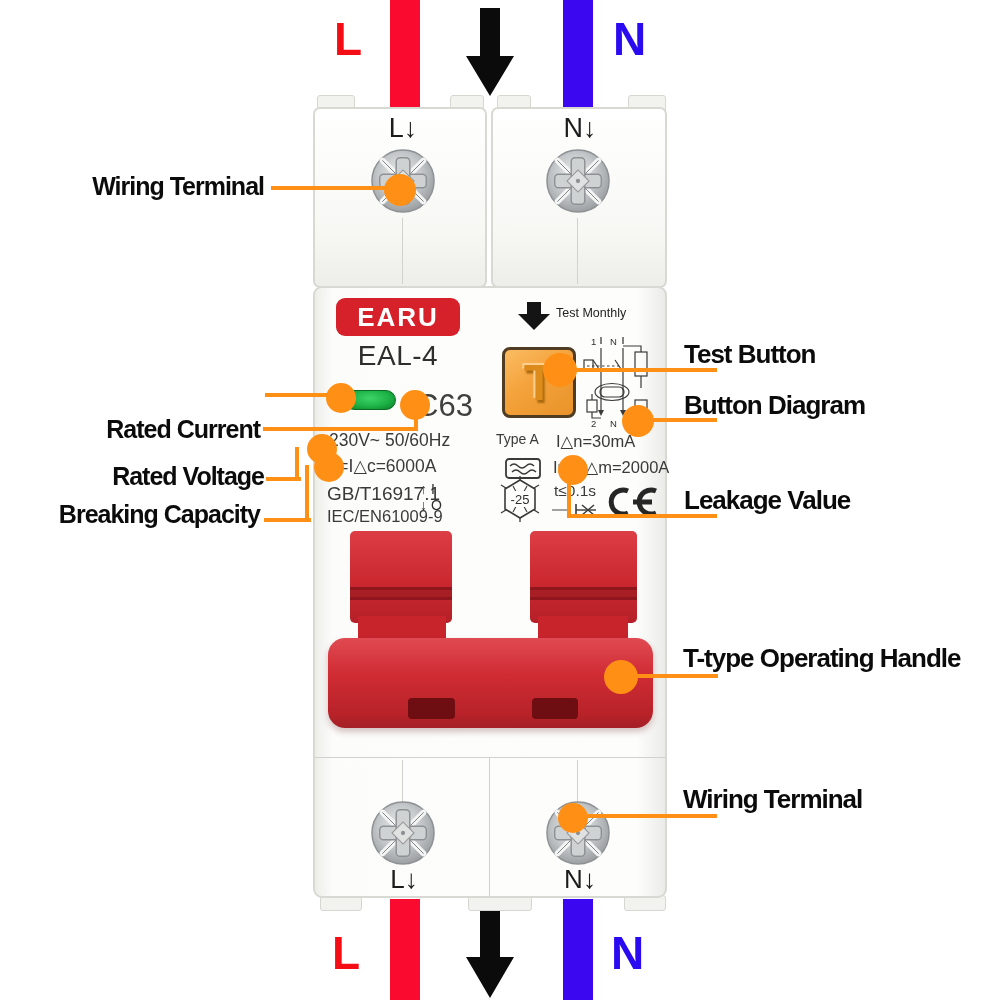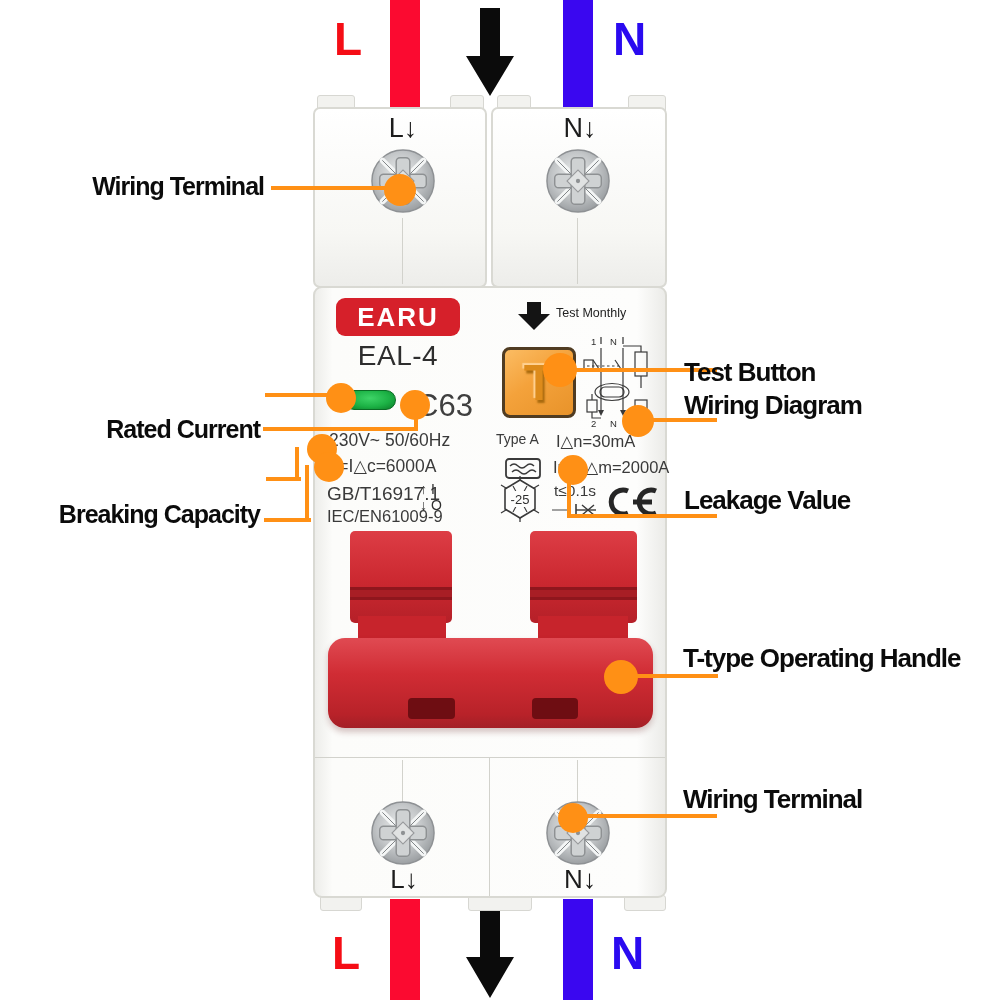--- a/index.html
+++ b/index.html
@@ -273,21 +273,22 @@
   <div class="odot" style="left:558px;top:455px;width:30px;height:30px;"></div>
 
   <div class="oline" style="left:621px;top:674px;width:97px;height:4px;"></div>
   <div class="odot" style="left:604px;top:660px;width:34px;height:34px;"></div>
 
   <div class="oline" style="left:572px;top:814px;width:145px;height:4px;"></div>
   <div class="odot" style="left:558px;top:803px;width:30px;height:30px;"></div>
 
   <div class="ann ann-l" style="right:736px;top:172px;">Wiring Terminal</div>
   <div class="ann ann-l" style="right:740px;top:415px;">Rated Current</div>
+  <div class="ann ann-l" style="right:736px;top:462px;">Rated Voltage</div>
   <div class="ann ann-l" style="right:740px;top:500px;">Breaking Capacity</div>
 
-  <div class="ann ann-r" style="left:684px;top:339px;margin-top:18px;">Test Button</div>
-  <div class="ann ann-r" style="left:684px;top:390px;">Wiring Diagram</div>
+  <div class="ann ann-r" style="left:684px;top:339px;">Test Button</div>
+  <div class="ann ann-r" style="left:684px;top:390px;">Button Diagram</div>
   <div class="ann ann-r" style="left:684px;top:485px;">Leakage Value</div>
   <div class="ann ann-r" style="left:683px;top:643px;">T-type Operating Handle</div>
   <div class="ann ann-r" style="left:683px;top:784px;">Wiring Terminal</div>
 
 </div>
 
 </body></html>

